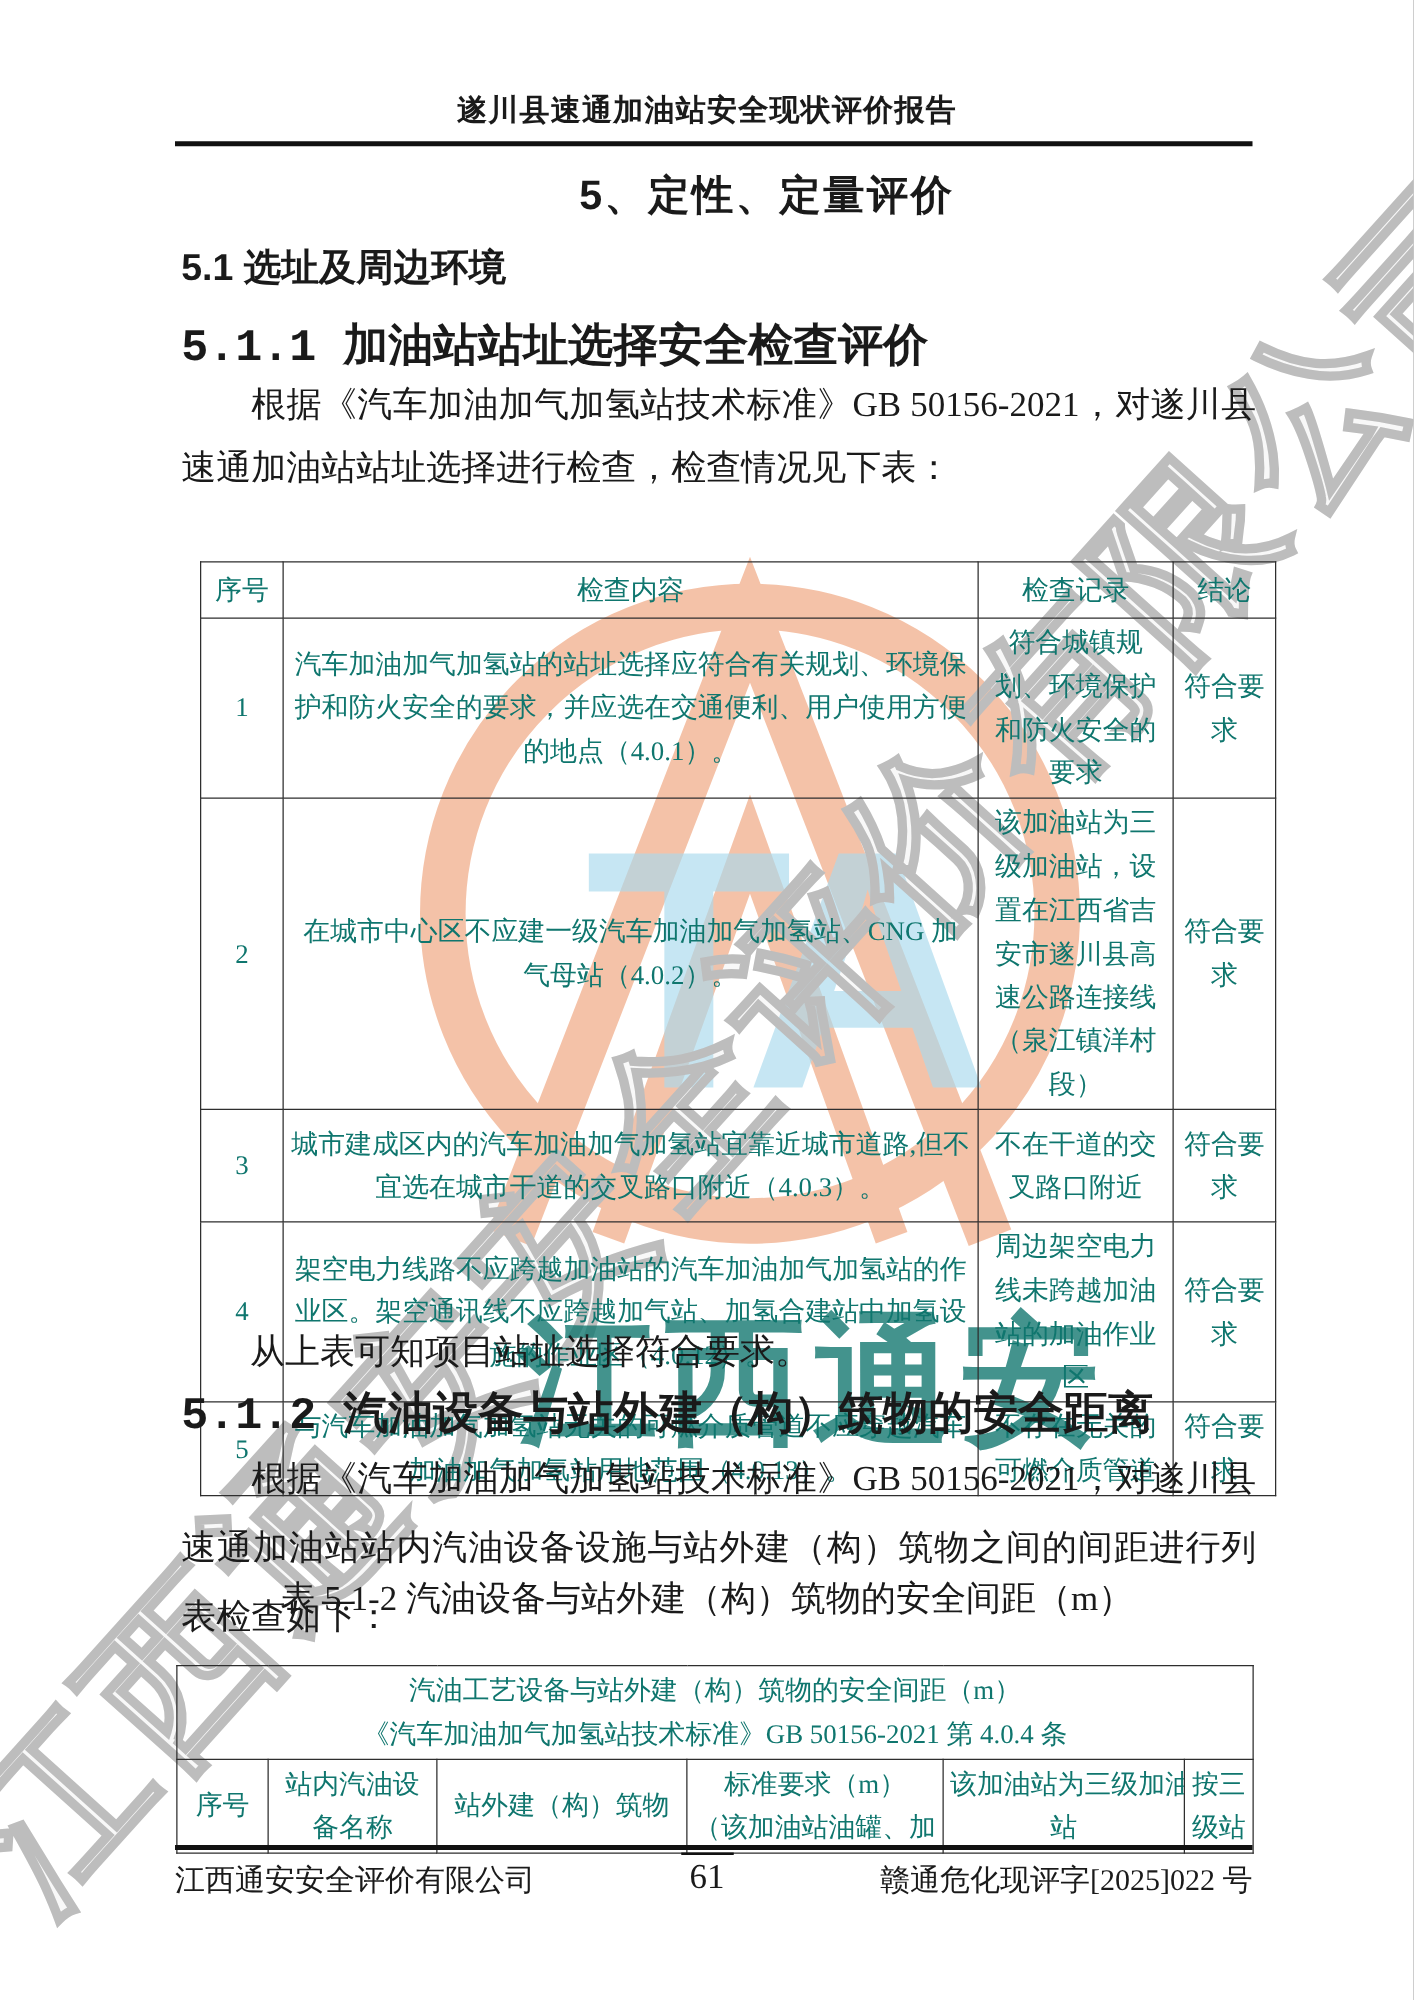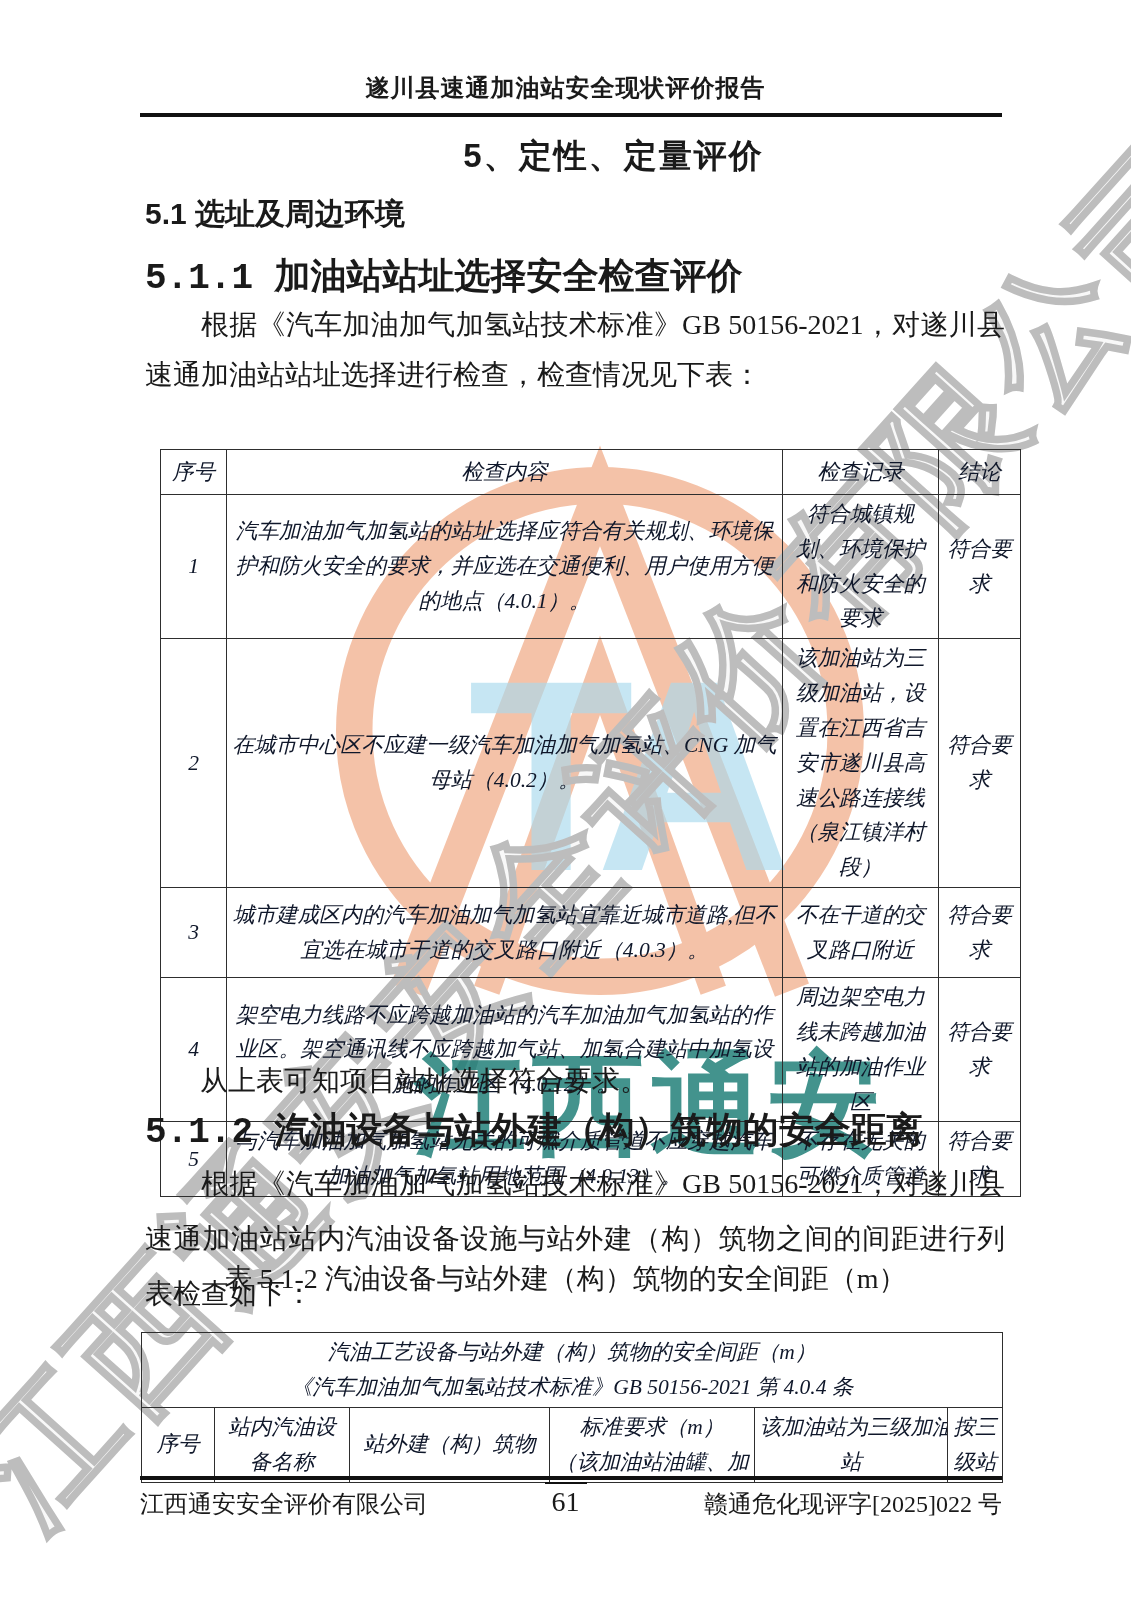--- a/index.html
+++ b/index.html
@@ -38,22 +38,22 @@
   .rule{left:140px;width:862px;background:#111;}
   .header-rule{top:113px;height:4px;}
   .main-title{left:0;top:134px;width:100%;font-size:33px;font-weight:bold;
     font-family:"Liberation Sans",sans-serif;letter-spacing:2px;padding-left:48px;}
   .h2{left:145px;font-size:30px;font-weight:bold;font-family:"Liberation Sans",sans-serif;}
   .h3{left:145px;font-size:36px;font-weight:bold;font-family:Liberation Mono, monospace;}
   .para{left:145px;width:860px;font-size:28px;text-align:justify;text-indent:2em;}
   .caption{left:0;width:100%;font-size:28px;}
   table{border-collapse:collapse;table-layout:fixed;width:100%;}
   td{border:1.6px solid #2e2e2e;text-align:center;vertical-align:middle;
-     padding:2px 5px;font-size:21.5px;line-height:1.62;color:#0f172a;
-     overflow:hidden;font-style:italic;}
+     padding:2px 5px;font-size:21.5px;line-height:1.62;color:#0f766e;
+     overflow:hidden;}
   .t1{left:160px;top:449px;width:860px;}
   .t2{left:141px;top:1332px;width:861px;}
   .t2 td{font-size:21.5px;}
   .nowrap{white-space:nowrap;}
   .footer-rule{top:1476px;height:4px;}
   .footer-company{left:140px;top:1488px;font-size:24px;}
   .footer-page{left:0;top:1482px;width:100%;font-size:28px;}
   .footer-page span{display:inline-block;border-top:2.5px solid #111;padding:2px 7px 0;}
   .footer-doc{left:0;top:1488px;width:1002px;text-align:right;font-size:24px;}
 </style>

